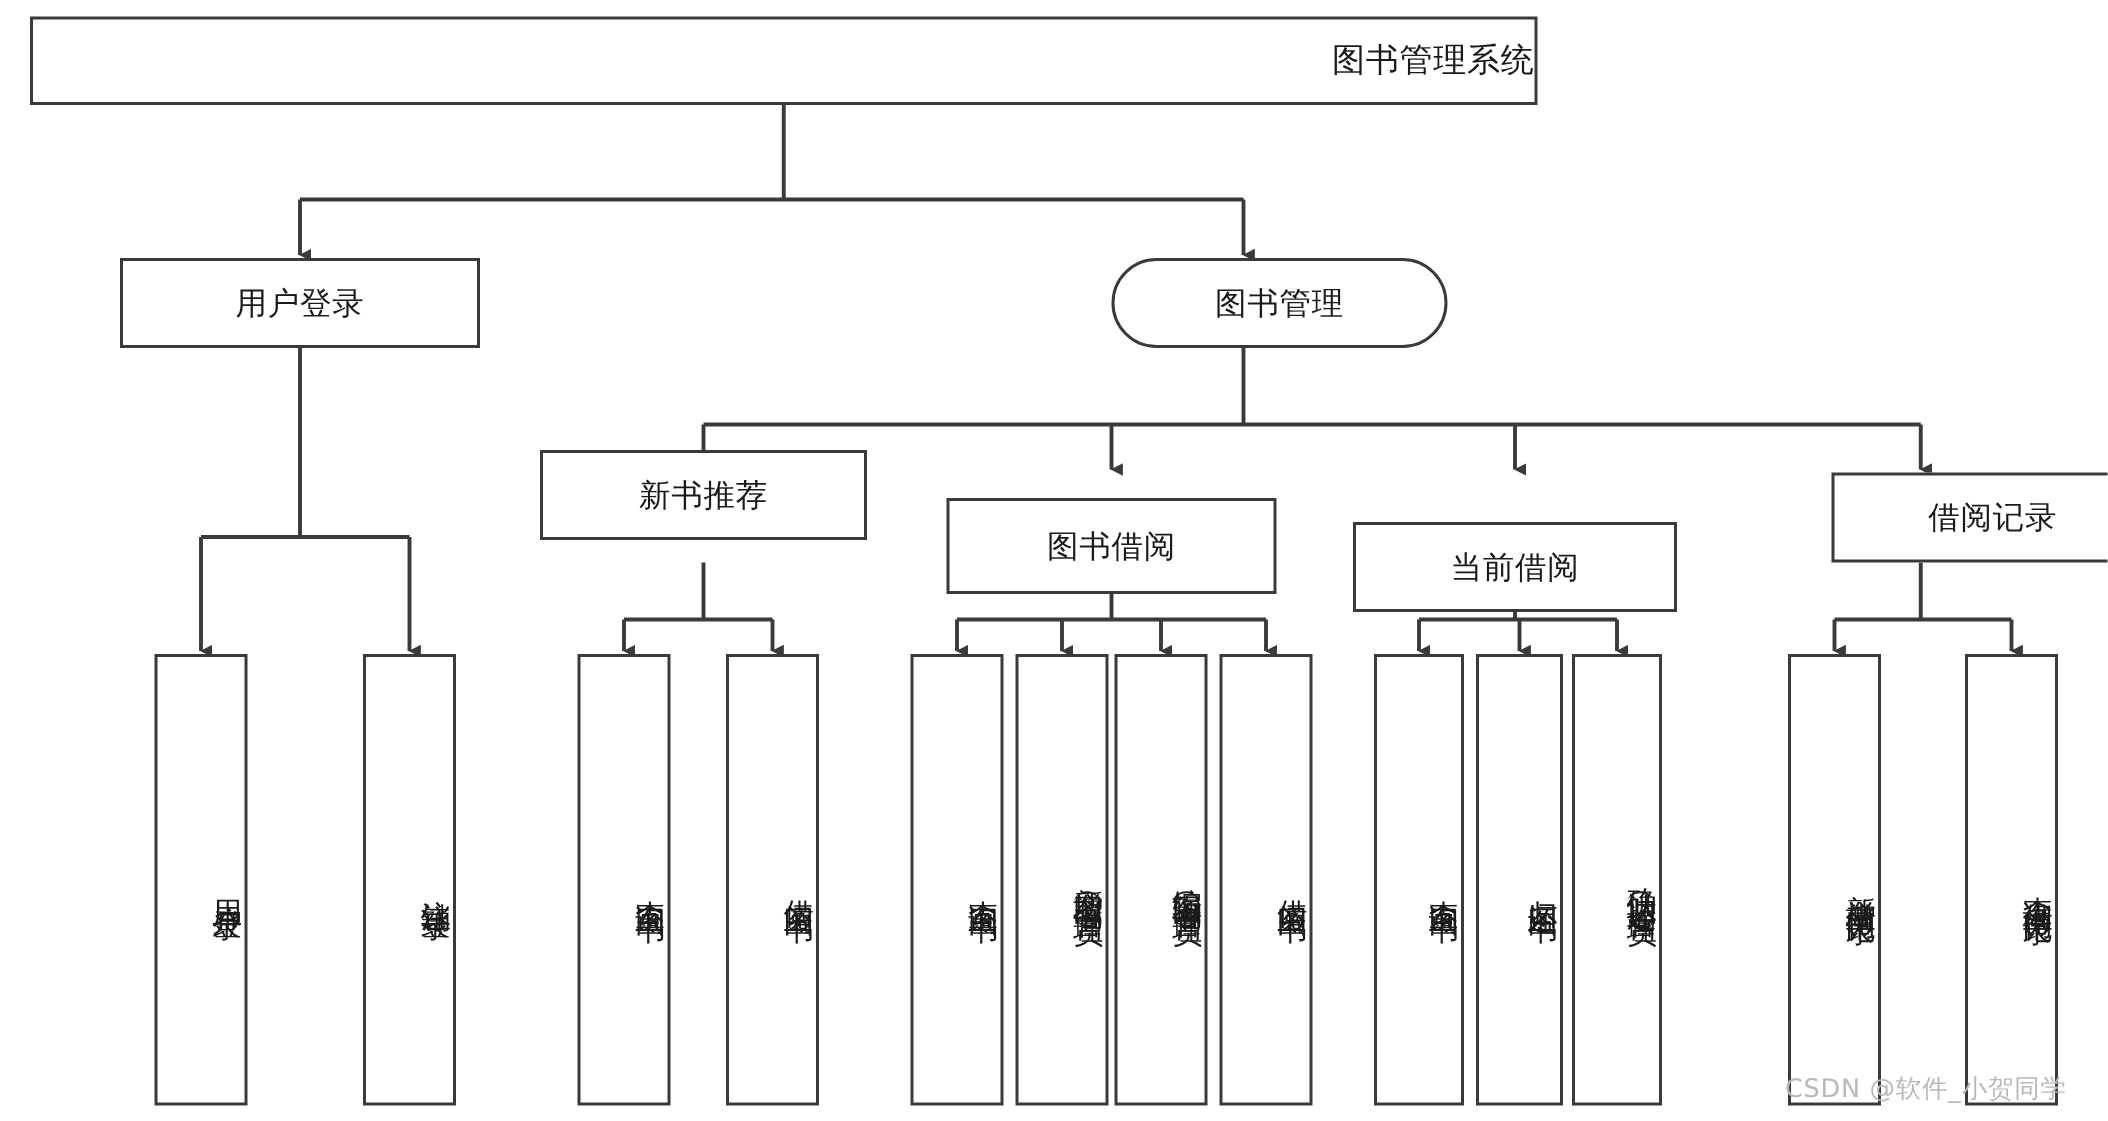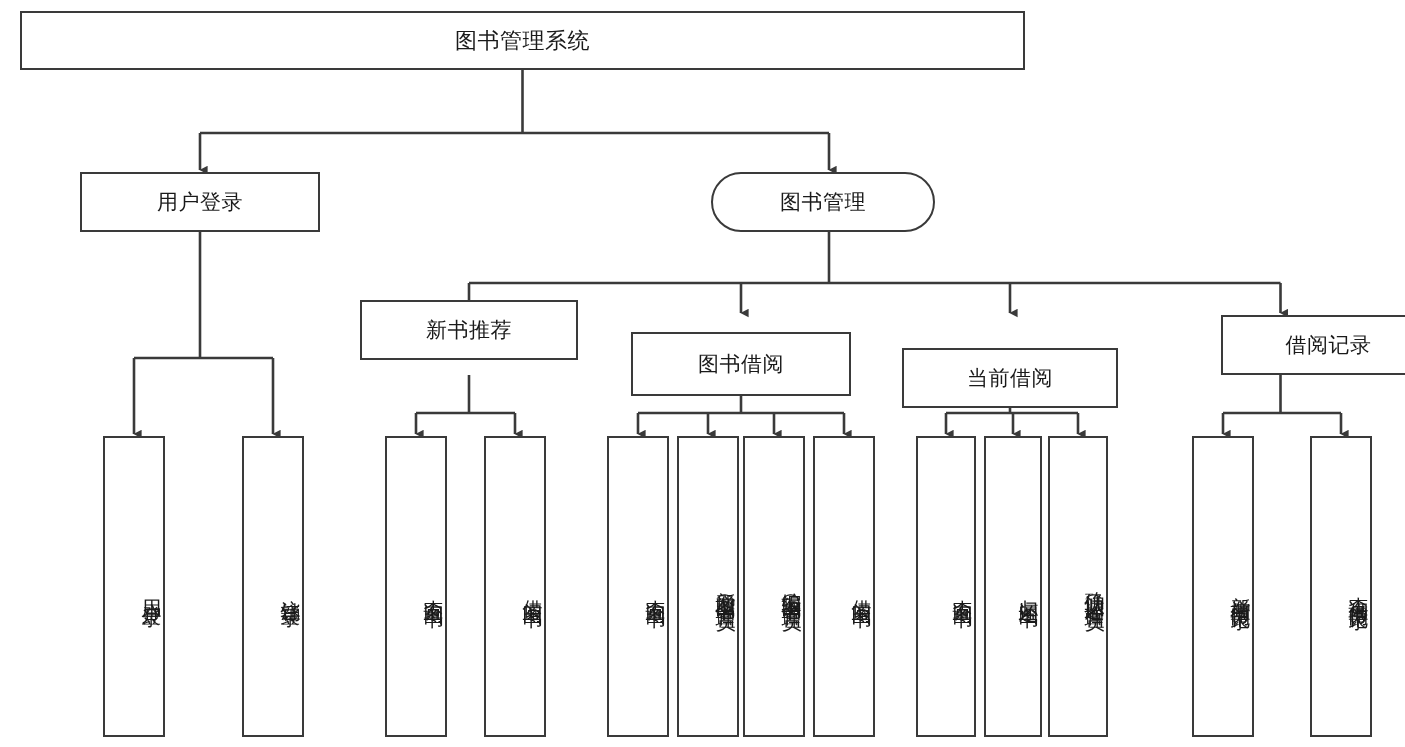--- a/index.html
+++ b/index.html
@@ -103,28 +103,28 @@
         <path d="M 946 413 L 946 434" marker-end="url(#arw)"></path>
         <path d="M 1013 413 L 1013 434" marker-end="url(#arw)"></path>
         <path d="M 1078 413 L 1078 434" marker-end="url(#arw)"></path>
         <path d="M 1280.5 375 L 1280.5 413"></path>
         <path d="M 1223 413 L 1341 413"></path>
         <path d="M 1223 413 L 1223 434" marker-end="url(#arw)"></path>
         <path d="M 1341 413 L 1341 434" marker-end="url(#arw)"></path>
       </g>
   </svg>
 
-  <div class="node horiz root" style="left: 20px; top: 11px; width: 1005px; height: 59px;">
+  <div class="node horiz root" style="left: 20px; top: 11px; width: 1005px; height: 59px; justify-content: flex-end;">
     <span>图书管理系统</span>
   </div>
 
   <div class="node horiz" style="left: 80px; top: 172px; width: 240px; height: 60px;">
     <span>用户登录</span>
   </div>
-  <div class="node horiz" style="left: 711px; top: 172px; width: 224px; height: 60px; border-radius: 30px;">
+  <div class="node horiz" style="left: 741px; top: 172px; width: 224px; height: 60px; border-radius: 30px;">
     <span>图书管理</span>
   </div>
 
   <div class="node horiz" style="left: 360px; top: 300px; width: 218px; height: 60px;">
     <span>新书推荐</span>
   </div>
   <div class="node horiz" style="left: 631px; top: 332px; width: 220px; height: 64px;">
     <span>图书借阅</span>
   </div>
   <div class="node horiz" style="left: 902px; top: 315px; width: 216px; height: 60px; margin-top: 33px;">
@@ -171,14 +171,15 @@
     <span>确认归还（管理员）</span>
   </div>
 
   <div class="node vert" style="left: 1192px; top: 436px; width: 62px; height: 301px;">
     <span>新增借阅记录</span>
   </div>
   <div class="node vert" style="left: 1310px; top: 436px; width: 62px; height: 301px;">
     <span>查询借阅记录</span>
   </div>
 
+  <div class="watermark">CSDN @软件_小贺同学</div>
 
 </div>
 
 </body></html>

